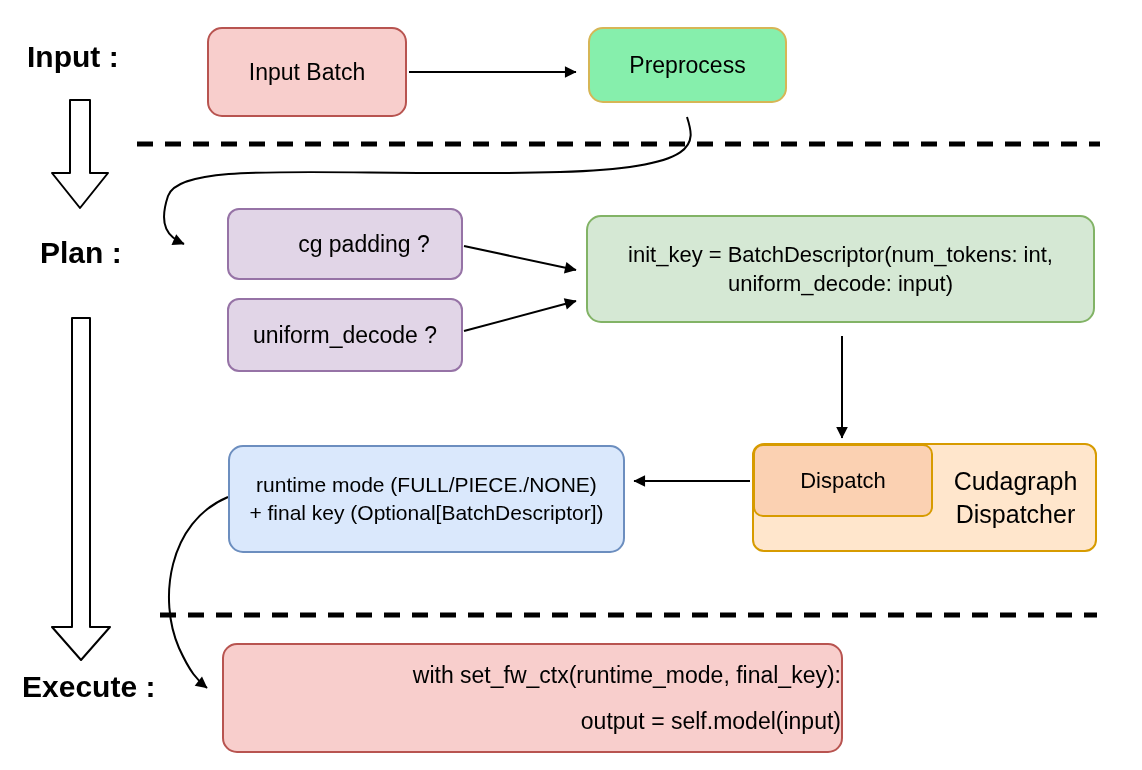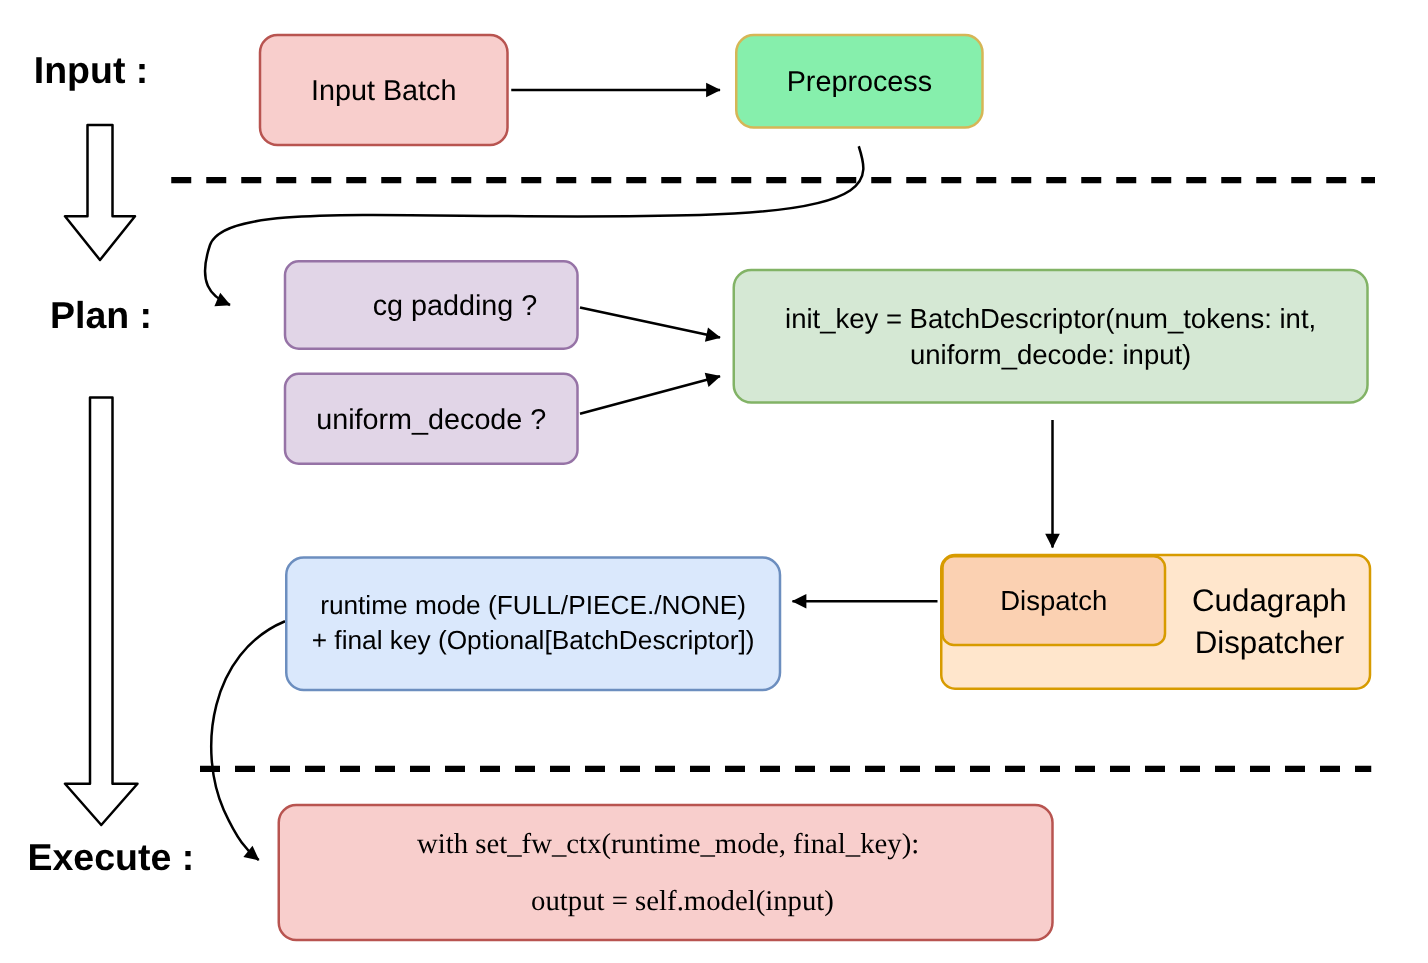--- a/index.html
+++ b/index.html
@@ -28,26 +28,26 @@
     position:absolute;
     font-weight:bold;
     font-size:30px;
     color:#000;
     white-space:nowrap;
   }
   .fs23{font-size:23px;}
   .fs22{font-size:22px;}
   .fs21{font-size:21px;text-align:center;}
   .mono{
-    font-family:Liberation Serif, serif;
+    font-family:Liberation Sans, sans-serif;
     font-size:23px;
     line-height:30px;
     white-space:pre;
     text-align:left;
-    align-items:center;
+    align-items:flex-end;
     gap:16px;
   }
   .exec-box{padding-left:4px;justify-content:center;}
   .cuda-text{
     position:absolute;
     left:182px;top:0;right:0;bottom:0;
     display:flex;flex-direction:column;
     align-items:center;justify-content:center;
     font-size:25px;line-height:33px;
   }

